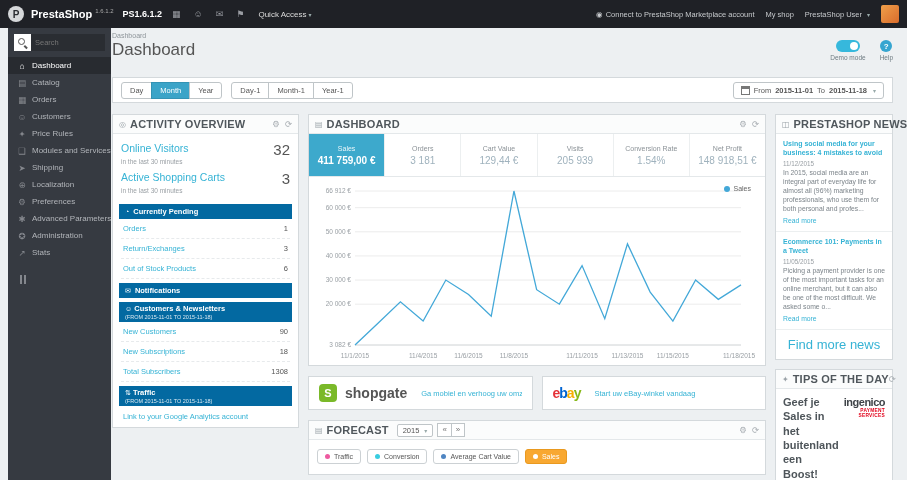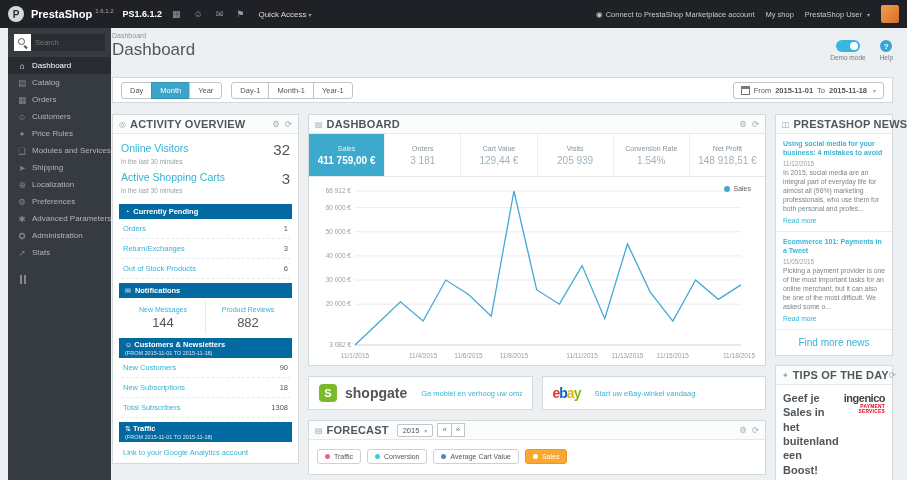--- a/index.html
+++ b/index.html
@@ -127,21 +127,21 @@
 .chip .dot{width:5px;height:5px;border-radius:50%;background:#999}
 .chip.active{background:#f8a831;border-color:#e9991f;color:#fff}
 .chip.active .dot{background:#fff}
 
 
 .news-item{padding:5px 7px 6px;border-bottom:1px solid #eceff0}
 .news-title{color:#36b3d5;font-size:7px;font-weight:bold;line-height:1.3;display:block;text-decoration:none;cursor:pointer}
 .news-date{font-size:6.3px;color:#9aa0a5;margin:3px 0 2px}
 .news-excerpt{font-size:6.8px;color:#7c848a;line-height:1.32}
 .read-more{color:#36b3d5;font-size:6.8px;text-decoration:none;display:inline-block;margin-top:3px;cursor:pointer}
-.find-more{display:block;text-align:center;color:#36b3d5;font-size:10px;padding:7px 0;text-decoration:none;cursor:pointer}
+.find-more{display:block;text-align:center;color:#36b3d5;font-size:13px;padding:7px 0;text-decoration:none;cursor:pointer}
 .tips{margin-top:9px}
 .tips-bodywrap{padding:6px 7px}
 .tips-head{display:flex;gap:4px;align-items:flex-start}
 .tips-headline{font-size:11px;font-weight:bold;color:#4e555a;line-height:1.3;width:50px;flex:0 0 auto}
 .brand-box{flex:1;text-align:right;padding-top:2px}
 .ingenico{font-size:11px;font-weight:bold;color:#3f4449;letter-spacing:-.5px;line-height:1}
 .ingenico-sub{font-size:4.8px;color:#e2001a;font-weight:bold;letter-spacing:.3px}
 .tips-text{font-size:6.8px;color:#7c848a;line-height:1.4;margin-top:5px}
 </style>
 </head>
@@ -311,30 +311,20 @@
           </div>
         <div class="data-row">
             <span class="lbl">Out of Stock Products</span>
             <span class="val">6</span>
           </div>
 
         <div class="section-bar">
             <span class="s-icon">✉</span>
             <span>Notifications</span>
           </div>
-        <div class="notif-cells">
-          <div class="notif-cell">
-              <div class="lbl">New Messages</div>
-              <div class="val">144</div>
-            </div>
-          <div class="notif-cell">
-              <div class="lbl">Product Reviews</div>
-              <div class="val">882</div>
-            </div>
-        </div>
 
         <div class="section-bar two">
           <span><span class="s-icon">☺</span> <span>Customers &amp; Newsletters</span></span>
           <span class="section-sub">(FROM 2015-11-01 TO 2015-11-18)</span>
         </div>
         <div class="data-row">
             <span class="lbl">New Customers</span>
             <span class="val">90</span>
           </div>
         <div class="data-row">

